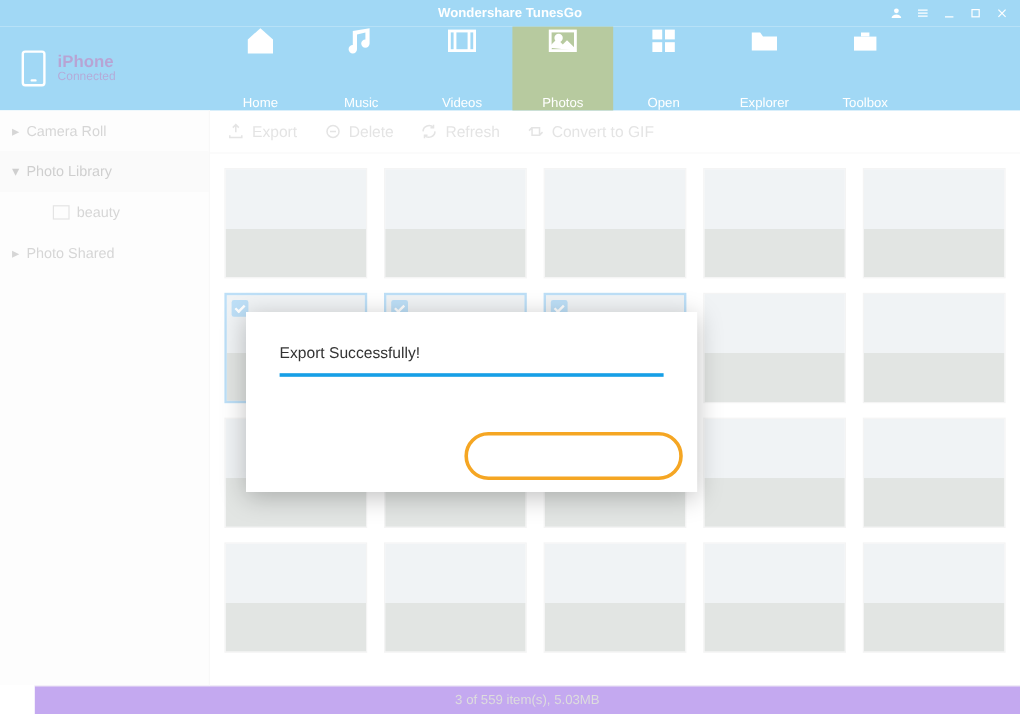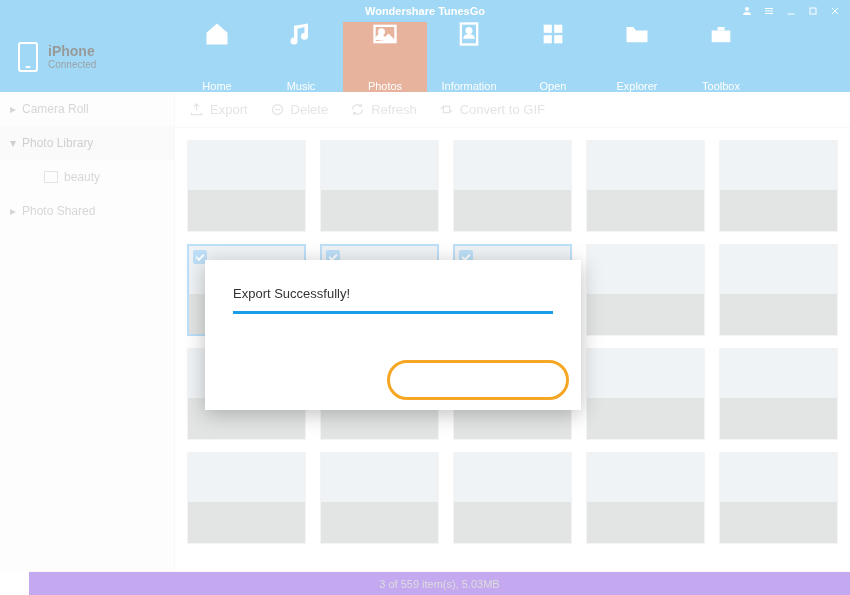--- a/index.html
+++ b/index.html
@@ -7,29 +7,29 @@
 
   
   .titlebar { height: 22px; background: #169fe6; color: #fff; display: flex; align-items: center; font-size: 11px; position: relative; }
   .titlebar .title { position: absolute; left: 50%; transform: translateX(-50%); font-weight: 600; }
   .titlebar .controls { position: absolute; right: 4px; display: flex; gap: 0; }
   .titlebar .ctrl { width: 22px; height: 22px; display: flex; align-items: center; justify-content: center; cursor: pointer; }
   .titlebar .ctrl svg { width: 12px; height: 12px; }
 
   
   .navbar { height: 70px; background: #169fe6; display: flex; }
-  .device { width: 175px; color: #000000; display: flex; align-items: center; padding-left: 18px; gap: 10px; }
+  .device { width: 175px; color: #4c1d95; display: flex; align-items: center; padding-left: 18px; gap: 10px; }
   .device .phone-ic { width: 20px; height: 30px; border: 2px solid #fff; border-radius: 3px; position: relative; }
   .device .phone-ic::after { content:""; position:absolute; bottom:2px; left:50%; transform:translateX(-50%); width:5px; height:2px; background:#fff; border-radius:1px;}
   .device .txt { display:flex; flex-direction:column; line-height:1.2;}
   .device .name { font-size: 14px; font-weight: 600; }
   .device .stat { font-size: 10px; opacity: .9; }
   .navitems { flex: 1; display: flex; }
   .navitem { flex: 1; max-width: 84px; display: flex; flex-direction: column; align-items: center; justify-content: space-between; color: #fff; font-size: 11px; gap: 6px; cursor: pointer; }
-  .navitem.active { background: #c2410c; }
+  .navitem.active { background: #4d7c0f; }
   .navitem .ic { width: 28px; height: 24px; display:flex; align-items:center; justify-content:center;}
 
   
   .body { display: flex; height: calc(595px - 22px - 70px - 24px); }
   .sidebar { width: 175px; background: #fafafa; border-right: 1px solid #eee; font-size: 12px; color: #999; }
   .sidebar .row { height: 34px; display: flex; align-items: center; padding: 0 10px; gap: 6px; cursor: pointer; }
   .sidebar .row.sub { padding-left: 44px; }
   .sidebar .row.active { background: #f2f2f2; color: #888; }
   .sidebar .caret { width:6px; display:inline-block;}
 
@@ -115,39 +115,39 @@
       <span>Home</span>
     </div>
     <div class="navitem">
       <span class="ic">
           <svg viewBox="0 0 24 24" fill="#fff">
             <path d="M9 18a3 3 0 1 1-3-3V5l12-2v11a3 3 0 1 1-3-3V6L9 7.5"></path>
           </svg>
         </span>
       <span>Music</span>
     </div>
+    <div class="navitem">
+      <span class="ic">
+          <svg viewBox="0 0 24 24" fill="none" stroke="#fff" stroke-width="2">
+            <rect x="3" y="5" width="18" height="14"></rect>
+            <line x1="7" y1="5" x2="7" y2="19"></line>
+            <line x1="17" y1="5" x2="17" y2="19"></line>
+          </svg>
+        </span>
+      <span>Videos</span>
+    </div>
     <div class="navitem active">
       <span class="ic">
           <svg viewBox="0 0 24 24" fill="none" stroke="#fff" stroke-width="2">
             <rect x="3" y="5" width="18" height="14"></rect>
             <circle cx="9" cy="10" r="2" fill="#fff"></circle>
             <path d="M3 17l5-5 4 4 3-3 6 6" fill="#fff"></path>
           </svg>
         </span>
       <span>Photos</span>
-    </div>
-    <div class="navitem">
-      <span class="ic">
-          <svg viewBox="0 0 24 24" fill="none" stroke="#fff" stroke-width="2">
-            <rect x="5" y="3" width="14" height="18"></rect>
-            <circle cx="12" cy="9" r="2" fill="#fff"></circle>
-            <path d="M8 16c0-2 2-3 4-3s4 1 4 3" fill="#fff"></path>
-          </svg>
-        </span>
-      <span>Information</span>
     </div>
     <div class="navitem">
       <span class="ic">
           <svg viewBox="0 0 24 24" fill="#fff">
             <rect x="4" y="4" width="7" height="7"></rect>
             <rect x="13" y="4" width="7" height="7"></rect>
             <rect x="4" y="13" width="7" height="7"></rect>
             <rect x="13" y="13" width="7" height="7"></rect>
           </svg>
         </span>

